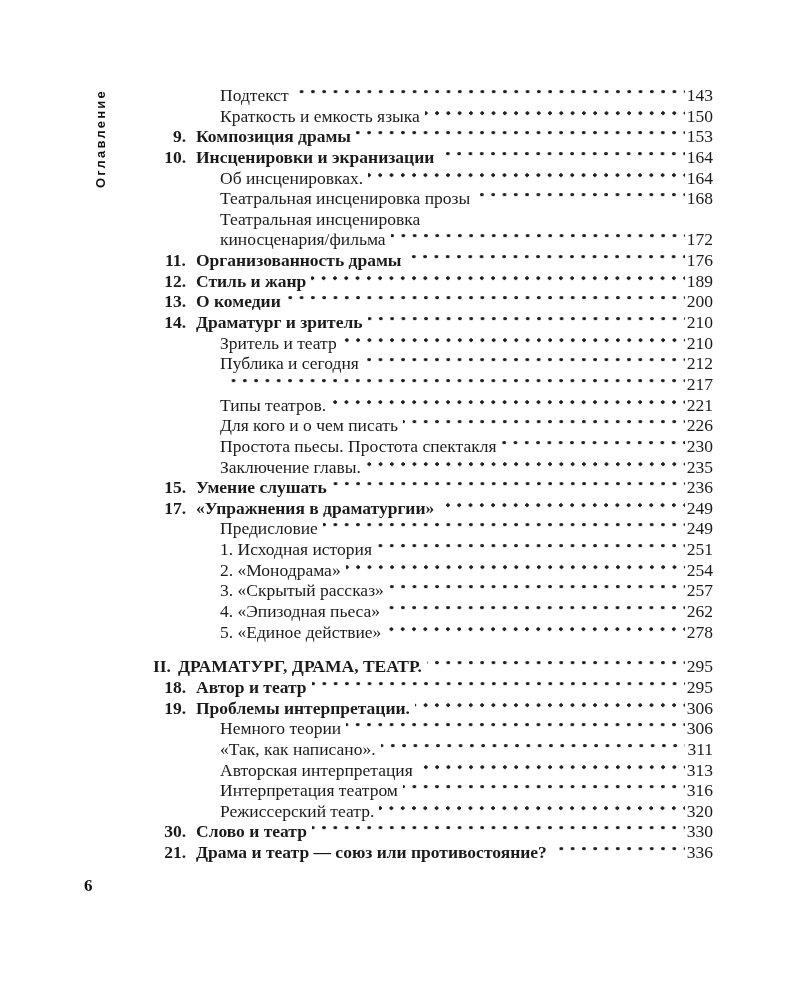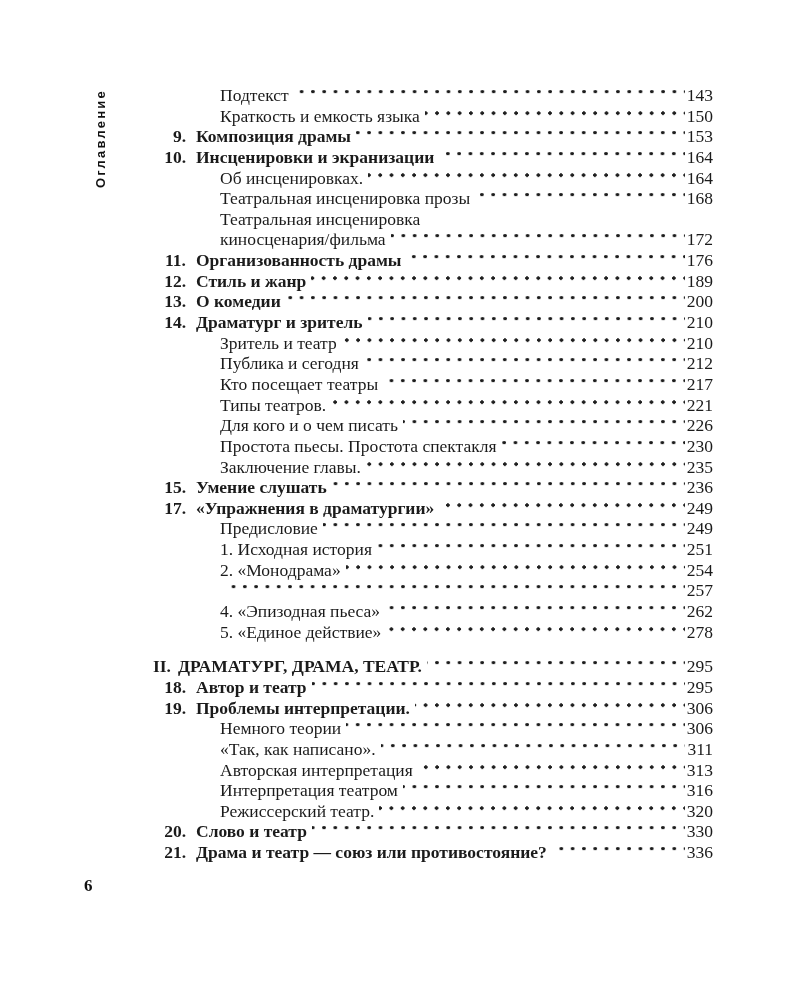--- a/index.html
+++ b/index.html
@@ -187,21 +187,20 @@
     <span class="page">210</span>
   </div>
     <div class="toc-row row-sub">
     <span class="num"></span>
     <span class="title">Публика и сегодня</span>
     <span class="dots"></span>
     <span class="page">212</span>
   </div>
     <div class="toc-row row-sub">
     <span class="num"></span>
-    <span class="title">Кто посещает театры</span>
     <span class="dots"></span>
     <span class="page">217</span>
   </div>
     <div class="toc-row row-sub">
     <span class="num"></span>
     <span class="title">Типы театров.</span>
     <span class="dots"></span>
     <span class="page">221</span>
   </div>
     <div class="toc-row row-sub">
@@ -247,20 +246,21 @@
     <span class="page">251</span>
   </div>
     <div class="toc-row row-sub">
     <span class="num"></span>
     <span class="title">2. «Монодрама»</span>
     <span class="dots"></span>
     <span class="page">254</span>
   </div>
     <div class="toc-row row-sub">
     <span class="num"></span>
+    <span class="title">3. «Скрытый рассказ»</span>
     <span class="dots"></span>
     <span class="page">257</span>
   </div>
     <div class="toc-row row-sub">
     <span class="num"></span>
     <span class="title">4. «Эпизодная пьеса»</span>
     <span class="dots"></span>
     <span class="page">262</span>
   </div>
     <div class="toc-row row-sub">
@@ -311,21 +311,21 @@
     <span class="dots"></span>
     <span class="page">316</span>
   </div>
     <div class="toc-row row-sub">
     <span class="num"></span>
     <span class="title">Режиссерский театр.</span>
     <span class="dots"></span>
     <span class="page">320</span>
   </div>
     <div class="toc-row row-chapter">
-    <span class="num">20.</span>
+    <span class="num">30.</span>
     <span class="title">Слово и театр</span>
     <span class="dots"></span>
     <span class="page">330</span>
   </div>
     <div class="toc-row row-chapter">
     <span class="num">21.</span>
     <span class="title">Драма и театр — союз или противостояние?</span>
     <span class="dots"></span>
     <span class="page">336</span>
   </div>

